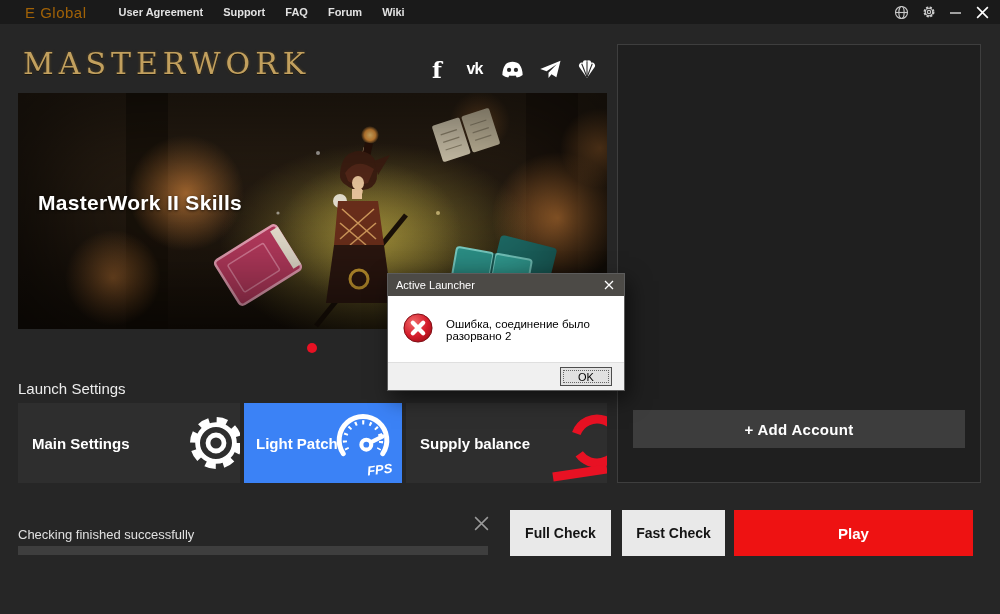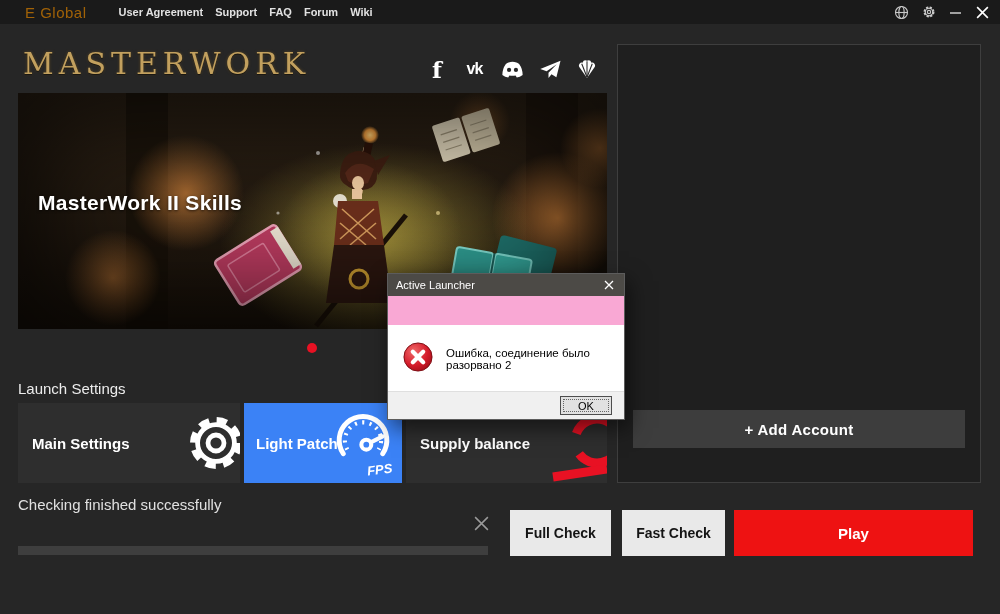--- a/index.html
+++ b/index.html
@@ -3,21 +3,21 @@
 <meta charset="utf-8">
 <style>
   html,body{margin:0;padding:0;background:#111;}
   .app{position:relative;width:1000px;height:614px;background:#262626;overflow:hidden;
        font-family:"Liberation Sans",sans-serif;-webkit-font-smoothing:antialiased;}
 
   
   .topbar{position:absolute;top:0;left:0;right:0;height:24px;background:#1a1a1a;
           display:flex;align-items:center;z-index:10;}
   .tb-logo{margin-left:25px;font-size:15px;color:#a16207;letter-spacing:.5px;}
-  .tb-menu{display:flex;margin-left:32px;gap:12px;}
+  .tb-menu{display:flex;margin-left:32px;gap:20px;}
   .tb-menu span{font-size:11px;font-weight:bold;color:#e2e2e2;cursor:pointer;}
   .tb-ctrl{margin-left:auto;display:flex;align-items:center;gap:13px;margin-right:10px;}
   .tb-ctrl .ic{display:flex;align-items:center;justify-content:center;cursor:pointer;}
 
   
   .mw-logo{position:absolute;left:23px;top:46px;font-family:"DejaVu Serif",serif;
            font-size:30px;letter-spacing:5px;color:#c2a05e;
            text-shadow:0 1px 1px rgba(0,0,0,.6),0 0 3px rgba(110,85,38,.8);}
   .social{position:absolute;left:424px;top:54px;width:176px;height:30px;
           display:flex;justify-content:space-between;align-items:center;}
@@ -42,48 +42,48 @@
   .tile.t1{left:18px;width:222px;}
   .tile.t2{left:244px;width:158px;background:#3b82f6;}
   .tile.t3{left:406px;width:201px;}
   .tile .tl{position:absolute;left:14px;top:50%;transform:translateY(-50%);
             font-size:15px;font-weight:bold;color:#fff;white-space:nowrap;}
   .tile .t-ic{position:absolute;}
   .fps-label{position:absolute;right:10px;bottom:6px;font-size:13px;font-weight:bold;
              font-style:italic;color:#fff;transform:rotate(-7deg);}
 
   
-  .status-text{position:absolute;left:18px;top:496px;font-size:15px;color:#e0e0e0;text-align:center;}
+  .status-text{position:absolute;left:18px;top:527px;font-size:13px;color:#e0e0e0;text-align:center;}
   .status-close{position:absolute;left:471px;top:513px;width:20px;height:20px;cursor:pointer;
                 display:flex;align-items:center;justify-content:center;}
   .progress{position:absolute;left:18px;top:546px;width:470px;height:9px;background:#3e3e3e;}
   .progress-fill{height:100%;background:#e81123;}
 
   
   .abtn{position:absolute;top:510px;height:46px;display:flex;align-items:center;justify-content:center;
         font-weight:bold;cursor:pointer;border:none;box-sizing:border-box;}
   .abtn.full{left:510px;width:101px;background:#e9e9e9;color:#141414;font-size:14px;}
   .abtn.fast{left:622px;width:103px;background:#e9e9e9;color:#141414;font-size:14px;}
   .abtn.play{left:734px;width:239px;background:#ee1212;color:#fff;font-size:15px;}
 
   
   .accounts{position:absolute;left:617px;top:44px;width:364px;height:439px;background:#1f1f1f;
             border:1px solid #3e3e3e;box-sizing:border-box;}
   .add-account{position:absolute;left:15px;right:15px;bottom:34px;height:38px;background:#3d3d3d;
                color:#fff;font-size:15px;font-weight:bold;display:flex;align-items:center;
                justify-content:center;cursor:pointer;letter-spacing:.3px;}
 
   
-  .dialog{position:absolute;left:387px;top:273px;width:238px;background:#f9a8d4;border:1px solid #5c5c5c;
+  .dialog{position:absolute;left:387px;top:273px;width:238px;background:#8b5cf6;border:1px solid #5c5c5c;
           box-shadow:4px 8px 20px rgba(0,0,0,.55);z-index:50;box-sizing:border-box;}
   .dlg-titlebar{height:22px;background:#4c4a46;display:flex;align-items:center;padding:0 8px;}
   .dlg-title{font-size:11px;color:#fff;}
   .dlg-close{margin-left:auto;width:14px;height:14px;display:flex;align-items:center;
              justify-content:center;cursor:pointer;}
-  .dlg-body{display:flex;align-items:center;gap:13px;padding:17px 10px 15px 15px;background:#fff;margin-top:29px;}
+  .dlg-body{display:flex;align-items:center;gap:13px;padding:17px 10px 15px 15px;background:#fff;}
   .err-icon{flex:0 0 auto;}
   .dlg-msg{font-size:11.5px;color:#000;}
   .dlg-footer{height:27px;background:#f0f0f0;border-top:1px solid #dfdfdf;display:flex;
               align-items:center;justify-content:flex-end;padding-right:12px;}
   .ok-btn{width:52px;height:19px;background:#e1e1e1;border:1px solid #4d4d4d;outline:1px dotted #666;
           outline-offset:-4px;font-size:11px;color:#000;font-family:"Liberation Sans",sans-serif;
           cursor:pointer;display:flex;align-items:center;justify-content:center;box-sizing:border-box;text-align:center;}
 </style>
 </head>
 <body>

